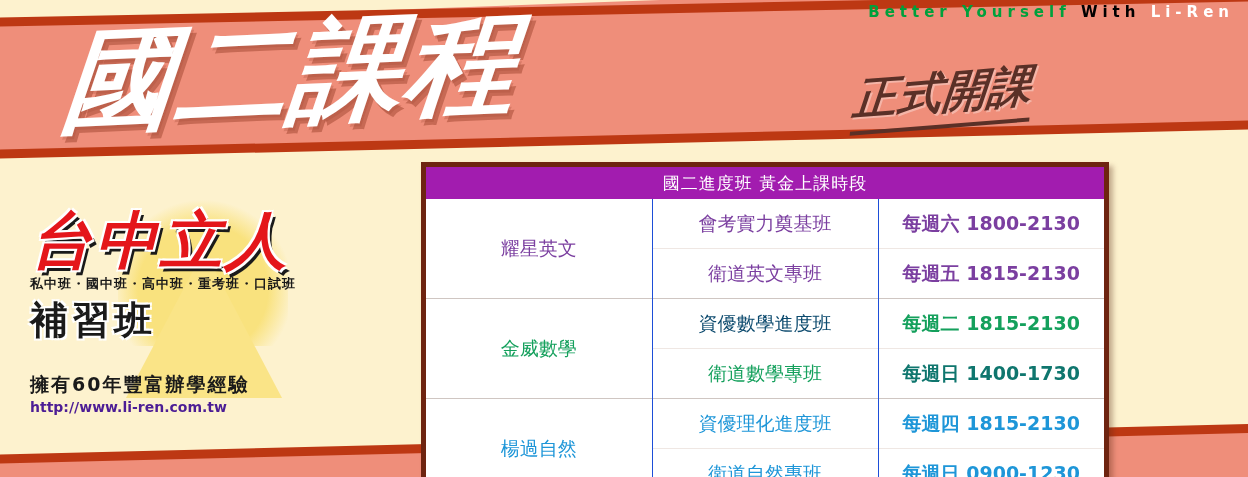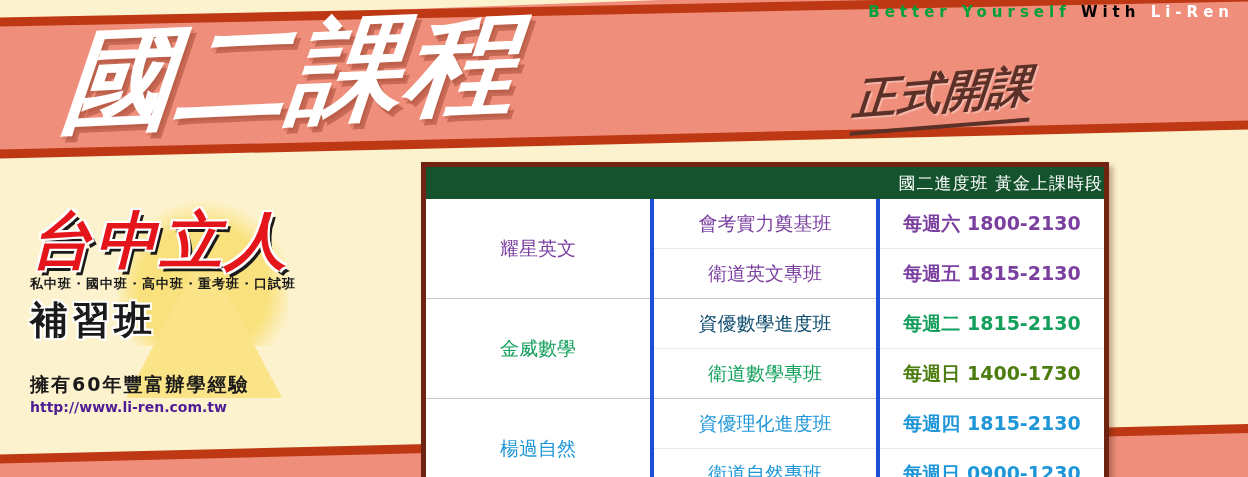--- a/index.html
+++ b/index.html
@@ -115,26 +115,26 @@
   
   #schedule{
     position:absolute;left:421px;top:162px;width:678px;
     border:5px solid #6e2410;
     background:#ffffff;
     box-shadow:4px 4px 5px rgba(90,40,20,.35);
     border-collapse:collapse;
   }
   #schedule table{border-collapse:collapse;width:100%;table-layout:fixed;}
   #schedule th.hdr{
-    background:#14532d;color:#ffffff;font-size:17px;font-weight:normal;
-    letter-spacing:1px;height:30px;text-align:right;margin-left:12px;
+    background:#a21caf;color:#ffffff;font-size:17px;font-weight:normal;
+    letter-spacing:1px;height:30px;text-align:center;margin-left:12px;
   }
   #schedule td{
     text-align:center;height:47px;font-size:19px;
-    border-right:4px solid #1d4ed8;
+    border-right:1px solid #1d4ed8;
   }
   #schedule td:last-child{border-right:none;}
   .rowline{border-bottom:1px solid #efe7e3;}
   .grouptop{border-top:1px solid #cfc6c2;}
   .col-subject{width:145px;font-size:19px;margin-top:8px;}
   .col-course{width:253px;}
   .col-time{width:280px;font-weight:bold;font-size:19px;}
 </style>
 </head>
 <body>
@@ -186,21 +186,21 @@
             <td class="col-course" style="color: rgb(123, 63, 160);">衛道英文專班</td>
             <td class="col-time" style="color: rgb(123, 63, 160);">每週五 1815-2130</td>
           </tr>
           <tr class="grouptop rowline">
             <td class="col-subject" rowspan="2" style="color: rgb(20, 160, 92);">金威數學</td>
             <td class="col-course" style="color: #0c4a6e;">資優數學進度班</td>
             <td class="col-time" style="color: rgb(20, 160, 92);">每週二 1815-2130</td>
           </tr>
           <tr>
             <td class="col-course" style="color: rgb(20, 160, 92);">衛道數學專班</td>
-            <td class="col-time" style="color: #4d7c0f;">每週日 1400-1730</td>
+            <td class="col-time" style="color: #0f766e;">每週日 1400-1730</td>
           </tr>
           <tr class="grouptop rowline">
             <td class="col-subject" rowspan="2" style="color: rgb(30, 150, 216);">楊過自然</td>
             <td class="col-course" style="color: rgb(30, 150, 216);">資優理化進度班</td>
             <td class="col-time" style="color: rgb(30, 150, 216);">每週四 1815-2130</td>
           </tr>
           <tr>
             <td class="col-course" style="color: rgb(30, 150, 216);">衛道自然專班</td>
             <td class="col-time" style="color: rgb(30, 150, 216);">每週日 0900-1230</td>
           </tr>

